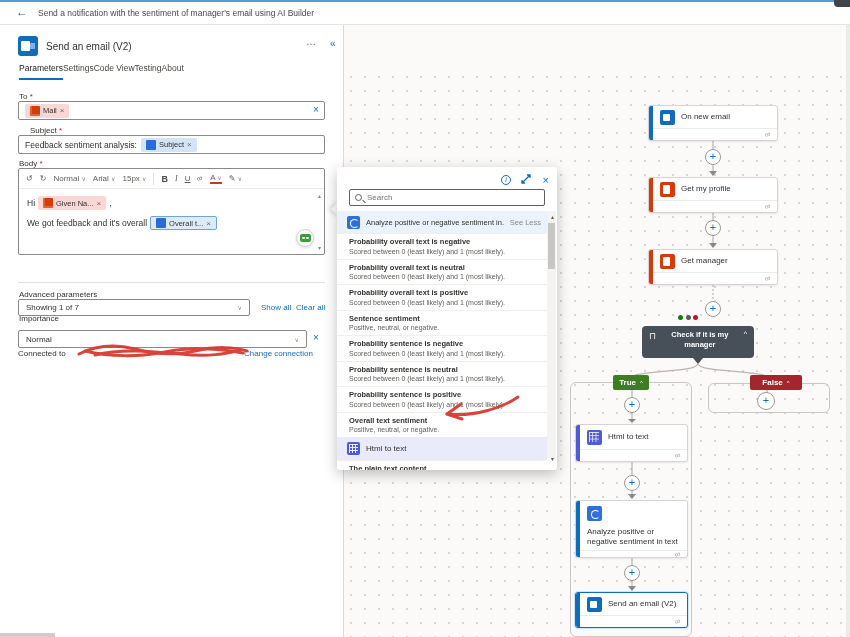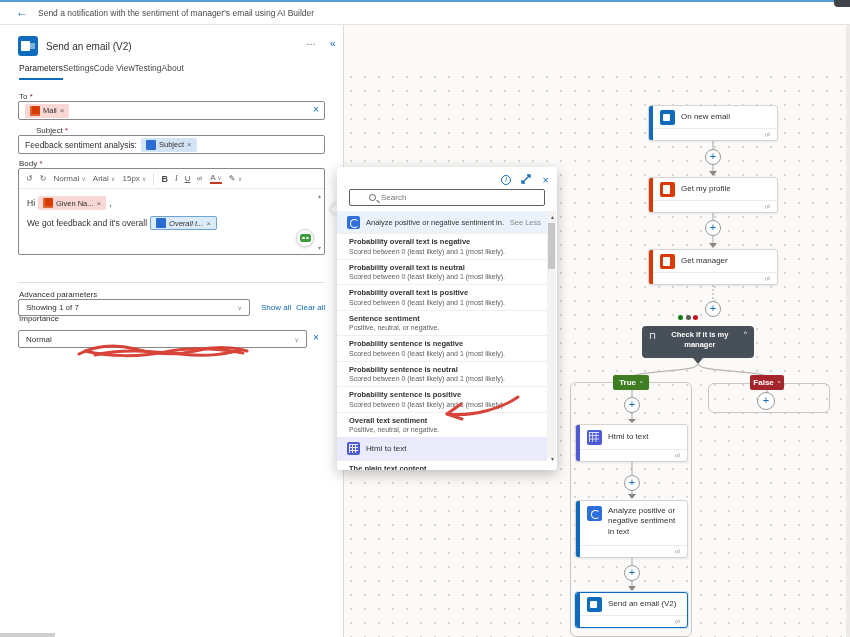--- a/index.html
+++ b/index.html
@@ -31,21 +31,21 @@
   .tabs { position:absolute; left:19px; top:38px; display:flex; }
   .tab { font-size:8.5px; color:#484644; padding-bottom:5px; cursor:pointer; }
   .tab.active { color:#242321; border-bottom:2px solid #0f6cbd; }
 
   .flabel { position:absolute; font-size:8px; color:#323130; }
   .star { color:#a4262c; }
   .field { position:absolute; left:18px; width:307px; height:19px; border:1px solid #8a8886; border-radius:2px; background:#fff; display:flex; align-items:center; padding:0 6px; gap:4px; font-size:8.5px; color:#323130; }
   .chip { display:inline-flex; align-items:center; gap:3px; height:14px; padding:0 5px; border-radius:2px; font-size:7.5px; color:#323130; white-space:nowrap; }
   .chip.pink { background:#f8d7d4; }
   .chip.blue { background:#d3e4f7; }
-  .chip.sel { background:#dcebf9; border:1px solid #6ea4d8;font-style:italic; }
+  .chip.sel { background:#dcebf9; border:1px solid #6ea4d8; }
   .cic { width:10px; height:10px; border-radius:1px; flex:none; }
   .cic.orange { background:#d83b01; box-shadow: inset 2px -2px 0 #fff3; }
   .cic.blue { background:#2b6cd4; }
   .chip-x { font-size:8px; color:#6b6b6b; cursor:pointer; }
   .fclear { position:absolute; font-size:10px; color:#0f6cbd; cursor:pointer; }
 
   .editor { position:absolute; left:18px; top:143px; width:307px; height:87px; border:1px solid #8a8886; border-radius:2px; background:#fff; }
   .etb { height:20px; border-bottom:1px solid #edebe9; display:flex; align-items:center; gap:7px; padding:0 7px; font-size:8px; color:#605e5c; }
   .etb .sep { width:1px; height:12px; background:#e1dfdd; }
   .etb b { font-size:9px; color:#4a4a4a; }
@@ -63,21 +63,21 @@
   .hdiv { position:absolute; left:18px; top:257px; width:307px; height:1px; background:#e1dfdd; }
   .dd { position:absolute; border:1px solid #8a8886; border-radius:2px; background:#fff; display:flex; align-items:center; justify-content:space-between; padding:0 7px; font-size:8px; color:#323130; cursor:pointer; }
   .linkt { position:absolute; font-size:8px; color:#0f6cbd; cursor:pointer; }
   .conn { position:absolute; left:18px; top:324px; font-size:8px; color:#323130; }
 
   
   .beak { position:absolute; left:333px; top:204px; width:10px; height:10px; background:#fff; transform:rotate(45deg); box-shadow:-2px 2px 4px rgba(0,0,0,.12); z-index:39; }
   .popup { position:absolute; left:337px; top:167px; width:220px; height:303px; background:#fff; border-radius:3px; box-shadow:0 4px 14px rgba(0,0,0,.25); z-index:40; overflow:hidden; }
   .pops { position:absolute; top:7px; font-size:9px; color:#0f6cbd; cursor:pointer; }
   .iinfo { display:inline-flex; width:10px; height:10px; border:1px solid #0f6cbd; border-radius:50%; font-size:7px; align-items:center; justify-content:center; font-style:italic; }
-  .psearch { position:absolute; left:12px; top:22px; width:196px; height:17px; border:1px solid #605e5c; border-radius:2px; display:flex; align-items:center; padding:0 19px; gap:5px; }
+  .psearch { position:absolute; left:12px; top:22px; width:196px; height:17px; border:1px solid #605e5c; border-radius:2px; display:flex; align-items:center; padding:0 5px; gap:5px; }
   .mag { width:7px; height:7px; border:1.2px solid #605e5c; border-radius:50%; position:relative; flex:none; }
   .mag::after { content:""; position:absolute; left:6px; top:6px; width:4px; height:1.2px; background:#605e5c; transform:rotate(45deg); }
   .psearch input { border:0; outline:0; flex:1; font-size:8px; font-family:"Liberation Sans",sans-serif; color:#323130; background:transparent; }
   .plist { position:absolute; left:0; top:44px; width:210px; bottom:0; overflow:hidden; }
   .pgroup { display:flex; align-items:center; gap:6px; height:22px; padding:0 6px 0 10px; cursor:pointer; }
   .pg1 { background:#eaf2fb; } .pg2 { background:#e9ebfa; }
   .gic { width:13px; height:13px; border-radius:2px; flex:none; position:relative; }
   .gic.ai { background:#2f6fdc; }
   .gic.ai::after { content:""; position:absolute; left:3px; top:3px; width:7px; height:7px; border:1.2px solid #fff; border-radius:50%; border-right-color:transparent; }
   .gic.htm { background:#4f5bd5; }
@@ -204,21 +204,21 @@
       <span class="cv">^</span>
     </div>
 
     <div class="branchbox" style="left:226px;top:357px;width:122px;height:255px;"></div>
     <div class="branchbox" style="left:364px;top:358px;width:122px;height:30px;"></div>
 
     <div class="badge green" style="left:269px;top:350px;width:36px;">
       <span>True</span>
       <span class="cv">^</span>
     </div>
-    <div class="badge red" style="left:406px;top:350px;width:34px;">
+    <div class="badge red" style="left:406px;top:350px;width:52px;">
       <span>False</span>
       <span class="cv">^</span>
     </div>
 
     <div class="plusc" style="left:280px;top:372px;">+</div>
     <div class="plusc" style="left:413px;top:367px;width:18px;height:18px;line-height:15px;">+</div>
 
     <div class="fcard" style="left:231px;top:399px;width:113px;height:38px;">
       <div class="bar indigo"></div>
       <div class="fmain">
@@ -226,21 +226,21 @@
         <span class="ftitle">Html to text</span>
         </div>
       <div class="ffoot">
           <span class="linkico">∞</span>
         </div>
     </div>
     <div class="plusc" style="left:280px;top:450px;">+</div>
 
     <div class="fcard" style="left:231px;top:475px;width:113px;height:58px;">
       <div class="bar blue"></div>
-      <div class="fmain" style="align-items:flex-start;padding-top:5px;">
+      <div class="fmain" style="align-items:flex-start;padding-top:5px;flex-direction:column;">
           <span class="ficon ai"></span>
         <span class="ftitle">Analyze positive or negative sentiment in text</span>
         </div>
       <div class="ffoot">
           <span class="linkico">∞</span>
         </div>
     </div>
     <div class="plusc" style="left:280px;top:540px;">+</div>
 
     <div class="fcard selected" style="left:231px;top:567px;width:113px;height:36px;">
@@ -275,21 +275,21 @@
     </div>
     <div class="field" style="top:76px;">
       <span class="chip pink">
         <span class="cic orange"></span>
         <span>Mail</span>
         <span class="chip-x">×</span>
       </span>
     </div>
     <span class="fclear" style="left:313px;top:79px;">×</span>
 
-    <div class="flabel" style="left:36px;top:101px;">
+    <div class="flabel" style="left:30px;top:101px;">
       <span>Subject</span> <span class="star">*</span>
     </div>
     <div class="field" style="top:110px;">
       <span>Feedback sentiment analysis:</span>
       <span class="chip blue">
         <span class="cic blue"></span>
         <span>Subject</span>
         <span class="chip-x">×</span>
       </span>
     </div>
@@ -348,20 +348,25 @@
     <span class="linkt" style="left:261px;top:278px;">Show all</span>
     <span class="linkt" style="left:296px;top:278px;">Clear all</span>
 
     <div class="flabel" style="left:19px;top:289px;text-align:center;">Importance</div>
     <div class="dd" style="left:18px;top:305px;width:289px;height:18px;">
       <span>Normal</span>
       <span class="ddv">∨</span>
     </div>
     <span class="fclear" style="left:313px;top:307px;">×</span>
 
+    <div class="conn">
+      <span>Connected to</span>
+      <span style="display:inline-block;width:174px;"></span>
+      <span class="linkt" style="position:static;">Change connection</span>
+    </div>
   </div>
 
   <div class="beak"></div>
   <div class="popup">
     <span class="pops" style="right:46px;"><span class="iinfo">i</span></span>
     <span class="pops" style="right:26px;top:7px;">
       <svg width="10" height="10" viewBox="0 0 10 10">
           <path d="M1,9 L9,1 M6,1 H9 V4 M4,9 H1 V6" stroke="#0f6cbd" stroke-width="1.3" fill="none"></path>
         </svg>
     </span>

